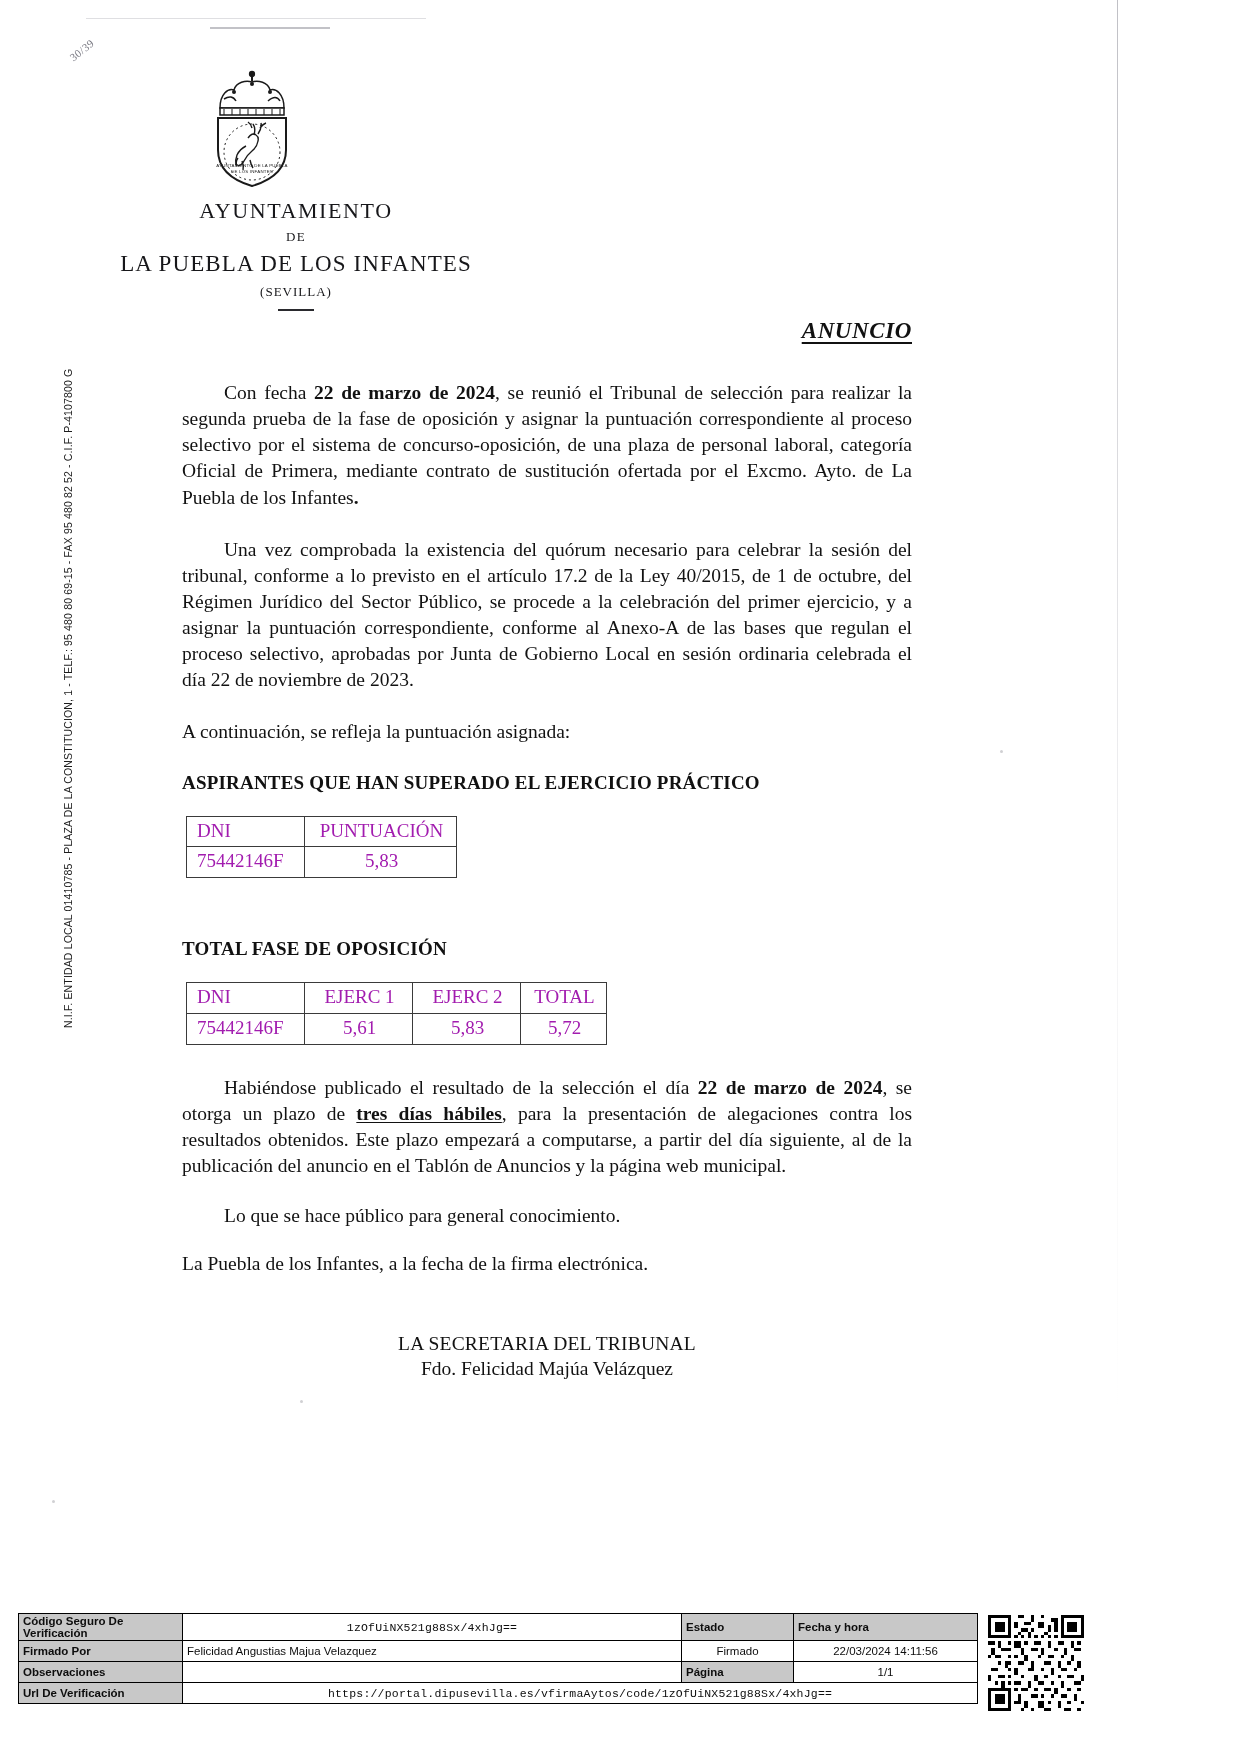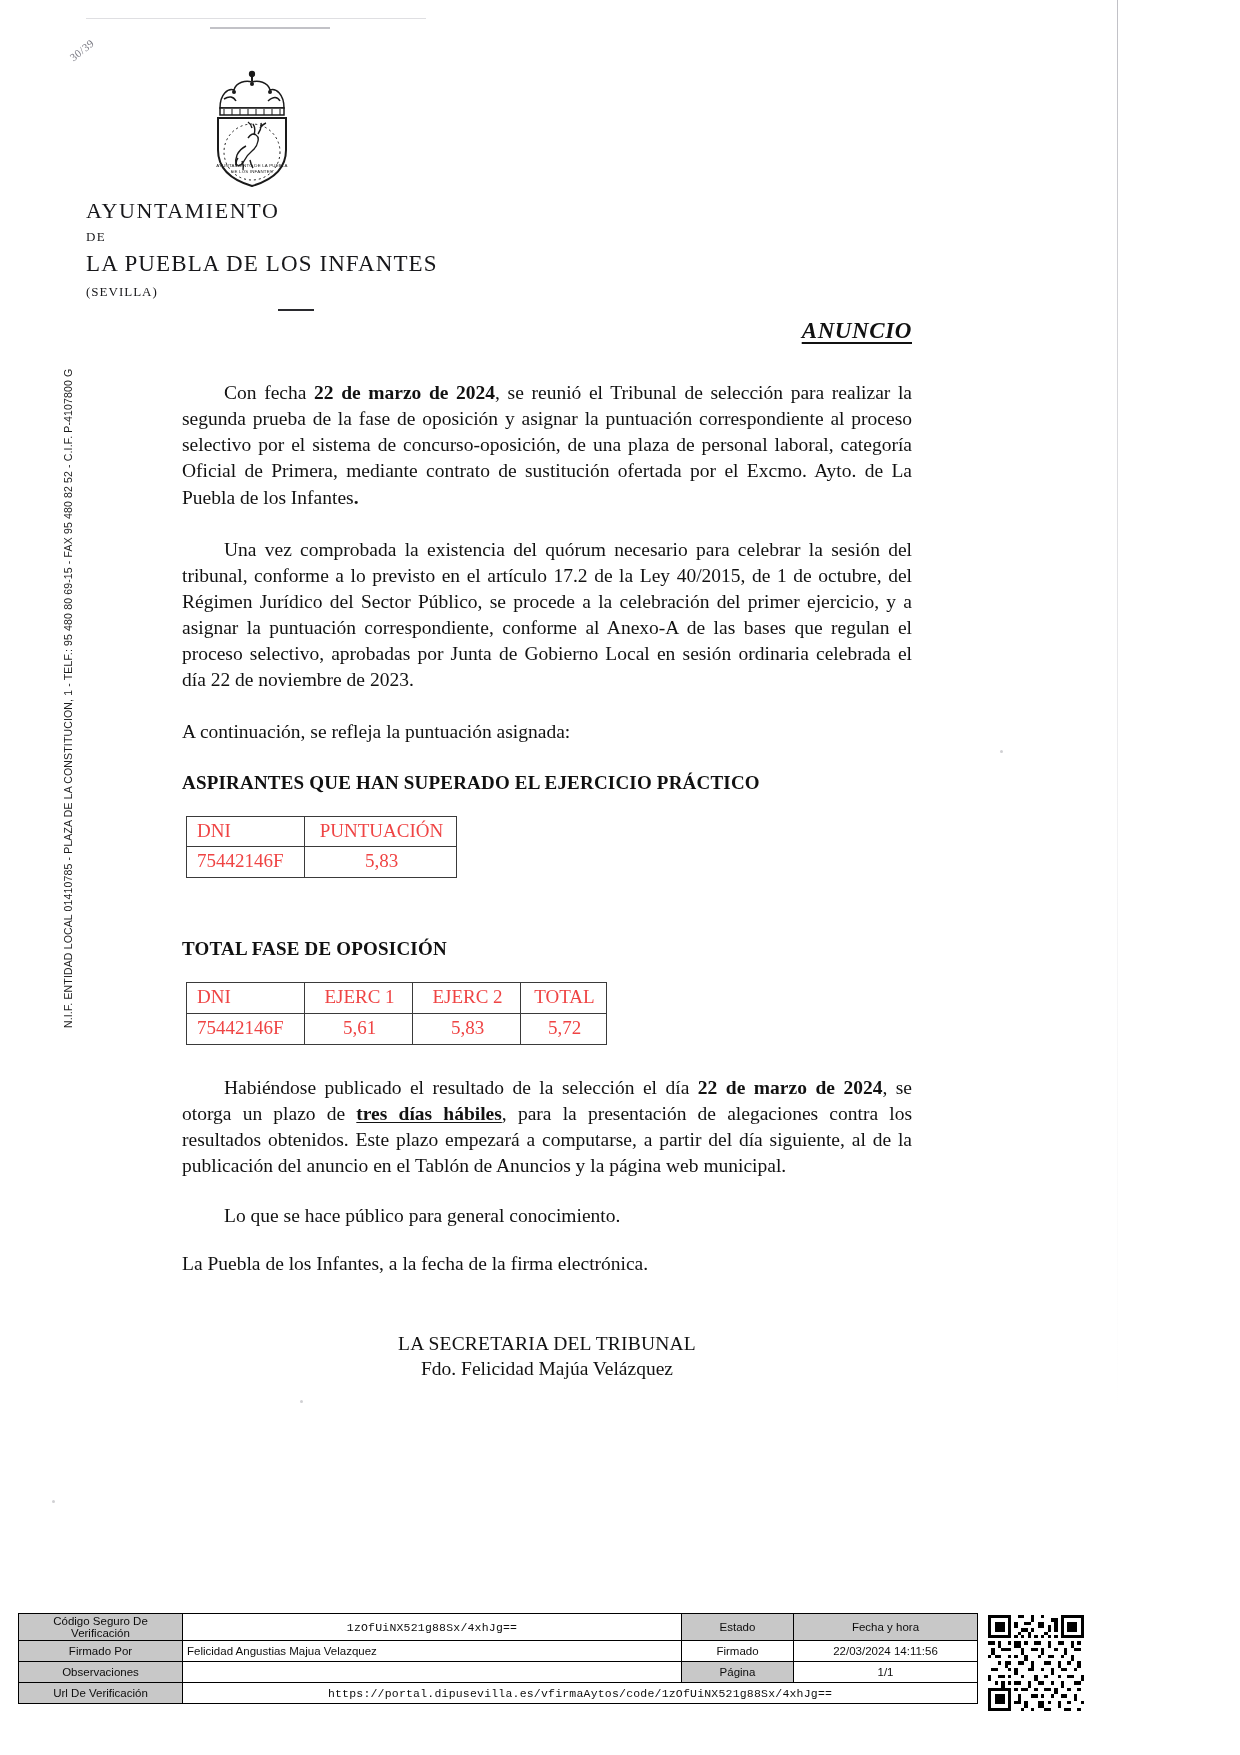--- a/index.html
+++ b/index.html
@@ -87,21 +87,21 @@
     width: 124px;
     height: 124px;
   }
   .crest-wrap svg { display: block; }
 
   .org-block {
     position: absolute;
     left: 86px;
     top: 198px;
     width: 420px;
-    text-align: left;
+    text-align: center;
     line-height: 1.18;
   }
   .org-line1 {
     font-size: 22px;
     letter-spacing: 1.6px;
     color: #17171a;
   }
   .org-line2 {
     font-size: 13px;
     letter-spacing: 1.4px;
@@ -163,21 +163,21 @@
     font-weight: bold;
     letter-spacing: .2px;
     color: #111;
   }
 
   
   table.score {
     border-collapse: collapse;
     margin: 0 0 30px 4px;
     font-size: 19px;
-    color: #ef4444;
+    color: #a21caf;
   }
   table.score td, table.score th {
     border: 1px solid #3a3a3a;
     padding: 2px 10px 4px;
     font-weight: normal;
     line-height: 1.25;
     white-space: nowrap;
   }
   table.score th { text-align: left; }
   table.score th.c, table.score td.c { text-align: center; padding-left: 12px; }
@@ -230,22 +230,22 @@
     table-layout: fixed;
   }
   table.verif td {
     border: 1px solid #000;
     height: 21px;
     padding: 1px 4px;
     vertical-align: middle;
   }
   td.lab {
     background: #c8c8c8;
-    text-align: center;
-    font-weight: normal;
+    text-align: left;
+    font-weight: bold;
     width: 164px;
   }
   td.val-mono {
     text-align: center;
     font-family: "Liberation Mono", monospace;
     font-size: 11.5px;
     letter-spacing: .2px;
   }
   td.val-left {
     text-align: left;

